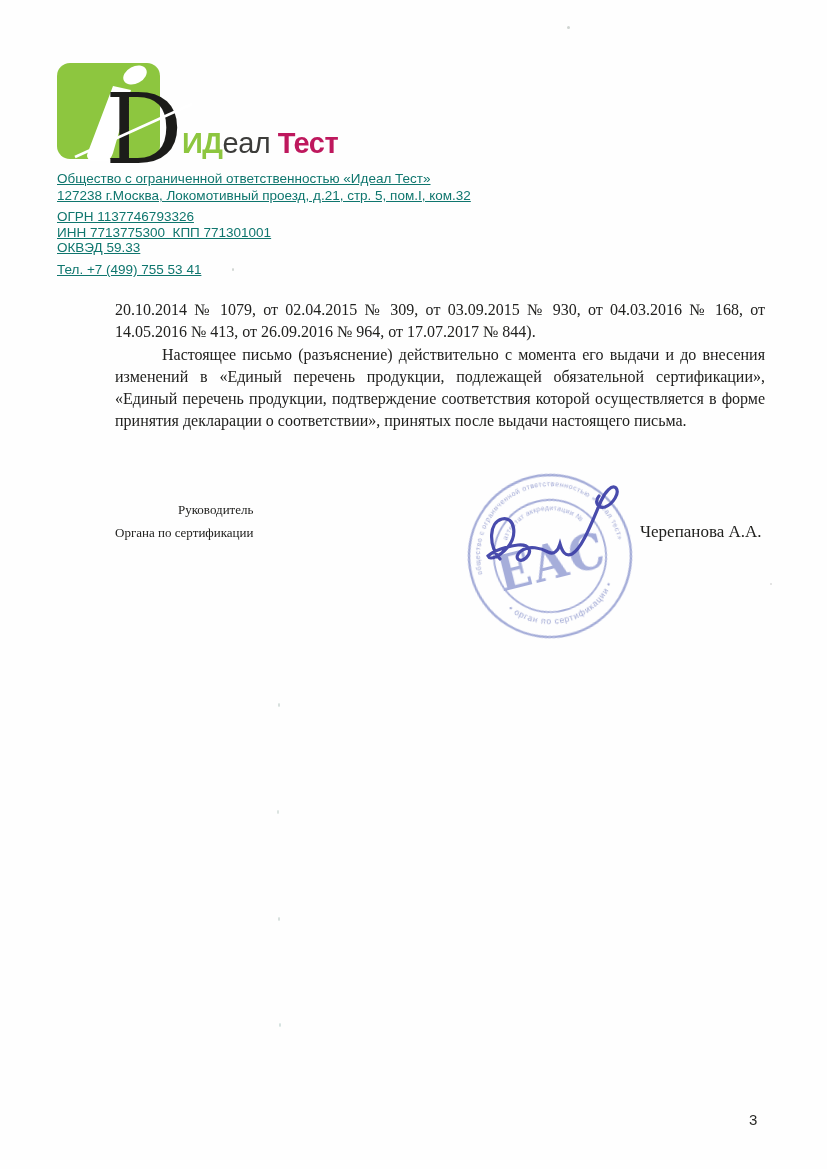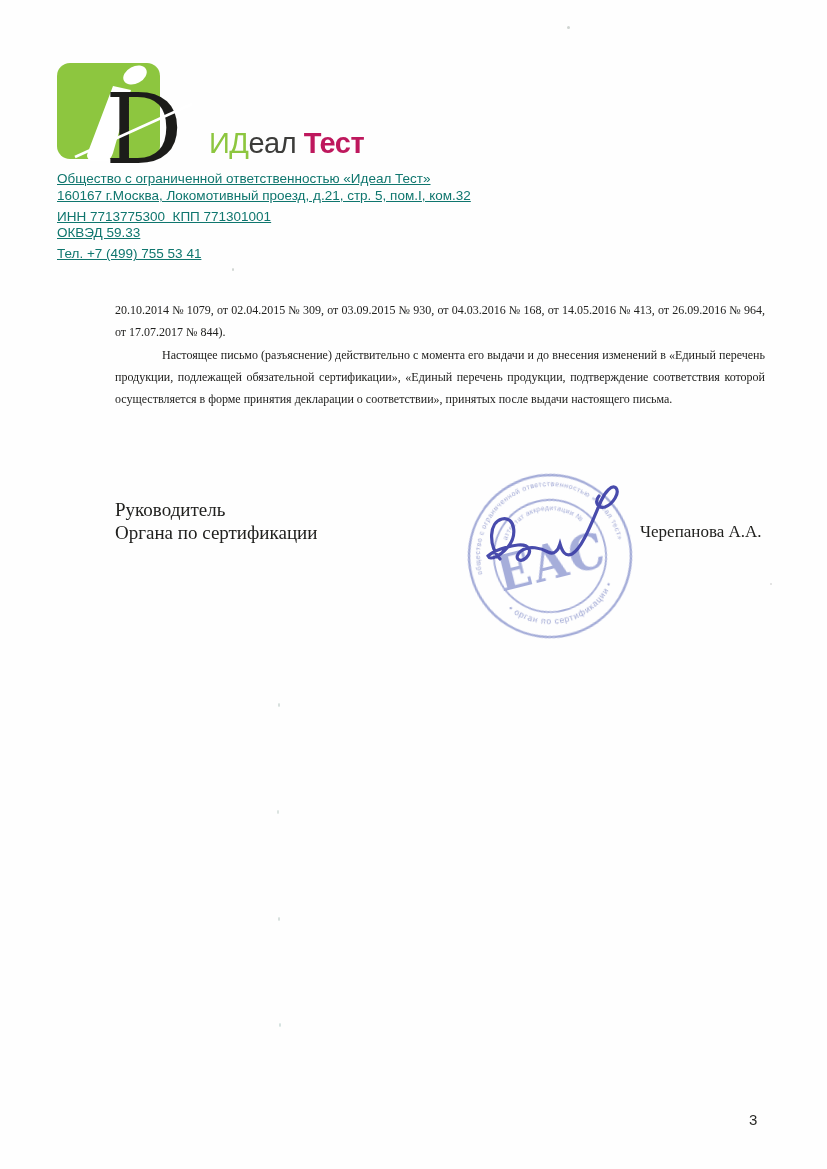--- a/index.html
+++ b/index.html
@@ -14,45 +14,45 @@
   }
 
   
   .logo-svg{position:absolute;left:55px;top:60px;}
   .logo-text{
     position:absolute;left:182px;top:129px;
     font-family:"Liberation Sans", sans-serif;
     font-size:29px;line-height:29px;letter-spacing:-0.5px;
     white-space:nowrap;
   }
-  .logo-text .lt-green{color:var(--logo-green,#8dc63f);font-weight:normal;margin-left:27px;}
+  .logo-text .lt-green{color:var(--logo-green,#8dc63f);font-weight:bold;}
   .logo-text .lt-reg{color:#3c3c3a;font-weight:normal;}
   .logo-text .lt-bold{color:#be185d;font-weight:bold;}
 
   .company{
     position:absolute;left:57px;top:170px;width:430px;
     font-family:"Liberation Sans", sans-serif;
     font-size:13.5px;color:#0f766e;text-decoration:underline;
   }
   .company .line{line-height:17px;white-space:pre-wrap;}
   .company .grp{margin-top:5px;}
   .company .reg{line-height:15.7px;}
 
   
   .letter-body{
     position:absolute;left:115px;top:299px;width:650px;
-    font-size:12px;line-height:22.3px;text-align:justify;
+    font-size:16px;line-height:22.3px;text-align:justify;
   }
   .letter-body p{margin:0;}
   .letter-body p.indented{text-indent:47px;}
 
   
   .sig-titles{
     position:absolute;left:115px;top:498px;
-    font-size:19px;line-height:23px;
+    font-size:13px;line-height:23px;text-align:right;
   }
   .signer-name{
     position:absolute;left:640px;top:522px;
     font-size:17px;white-space:nowrap;
   }
   .stamp-svg{position:absolute;left:455px;top:463px;}
 
   
   .page-number{
     position:absolute;left:749px;top:1111px;
@@ -86,22 +86,23 @@
 
     <path d="M 20,97 L 137,44" stroke="#ffffff" stroke-width="2.6" fill="none"></path>
   </svg>
 
   <div class="logo-text">
     <span class="lt-green">ИД</span><span class="lt-reg">еал</span><span> </span><span class="lt-bold">Тест</span>
   </div>
 
   <div class="company">
     <div class="line">Общество с ограниченной ответственностью «Идеал Тест»</div>
-    <div class="line">160167 г.Москва, Локомотивный проезд, д.21, стр. 5, пом.I, ком.32</div>
+    <div class="line">127238 г.Москва, Локомотивный проезд, д.21, стр. 5, пом.I, ком.32</div>
     <div class="grp">
+      <div class="line reg">ОГРН 1137746793326</div>
       <div class="line reg">ИНН 7713775300  КПП 771301001</div>
       <div class="line reg">ОКВЭД 59.33</div>
     </div>
     <div class="grp">
       <div class="line">Тел. +7 (499) 755 53 41</div>
     </div>
   </div>
 
   <div class="letter-body">
     <p class="continuation">20.10.2014 № 1079, от 02.04.2015 № 309, от 03.09.2015 № 930, от 04.03.2016 № 168, от 14.05.2016 № 413, от 26.09.2016 № 964, от 17.07.2017 № 844).</p>

